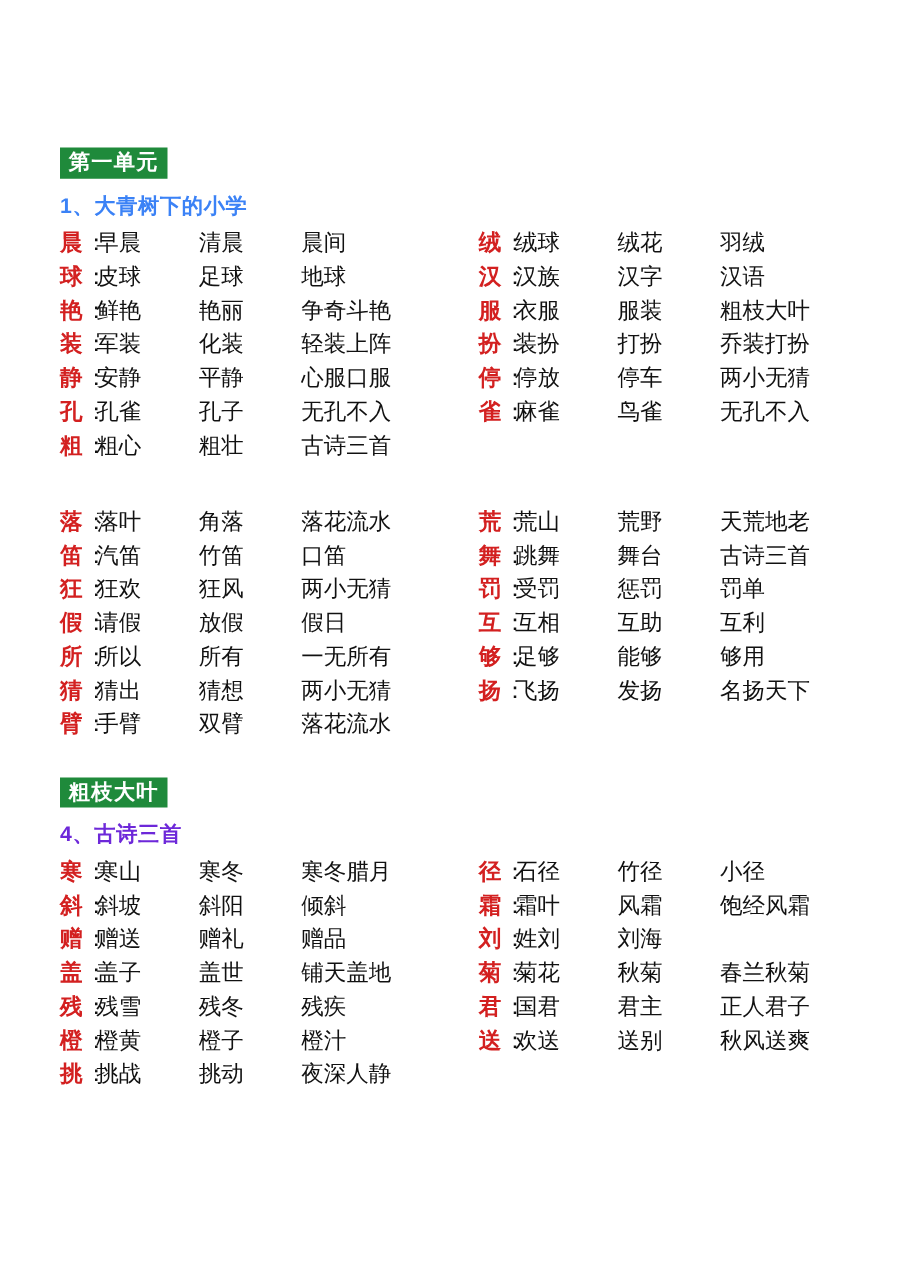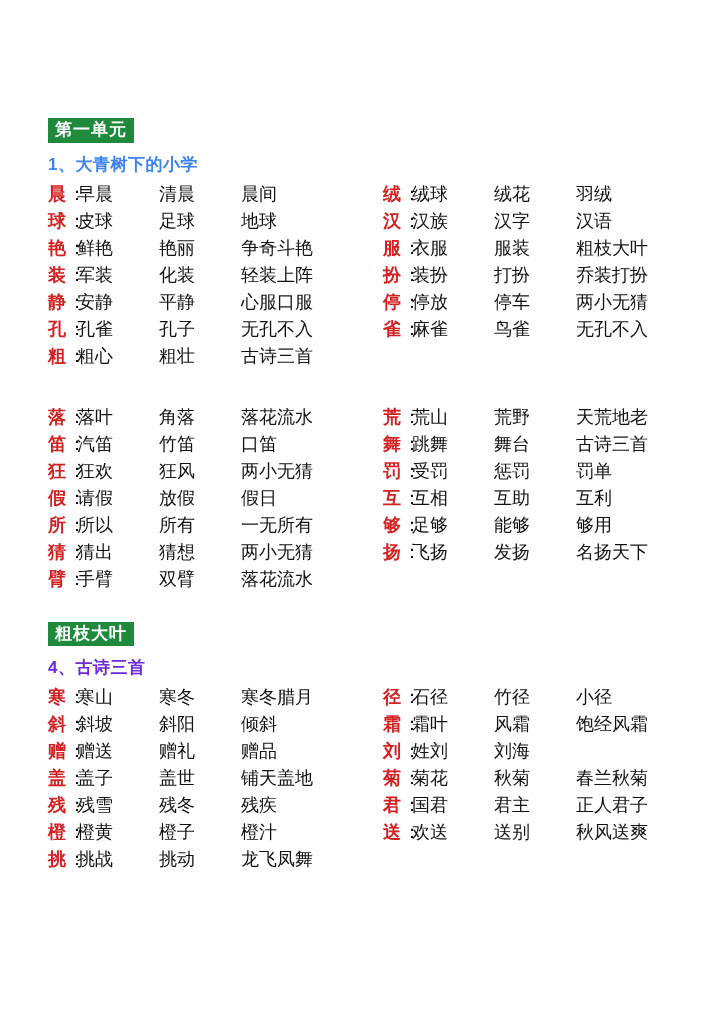--- a/index.html
+++ b/index.html
@@ -462,21 +462,21 @@
             <span class="word wide">秋风送爽</span>
           </div>
         </div>
 
         <div class="row">
           <div class="col col-left">
             <span class="head">挑</span>
             <span class="colon">：</span>
             <span class="word">挑战</span>
             <span class="word">挑动</span>
-            <span class="word wide">龙飞凤舞</span>
+            <span class="word wide">夜深人静</span>
           </div>
           <div class="col col-right"></div>
         </div>
 
       </div>
     </div>
   </div>
 </div>
 
 </body></html>

